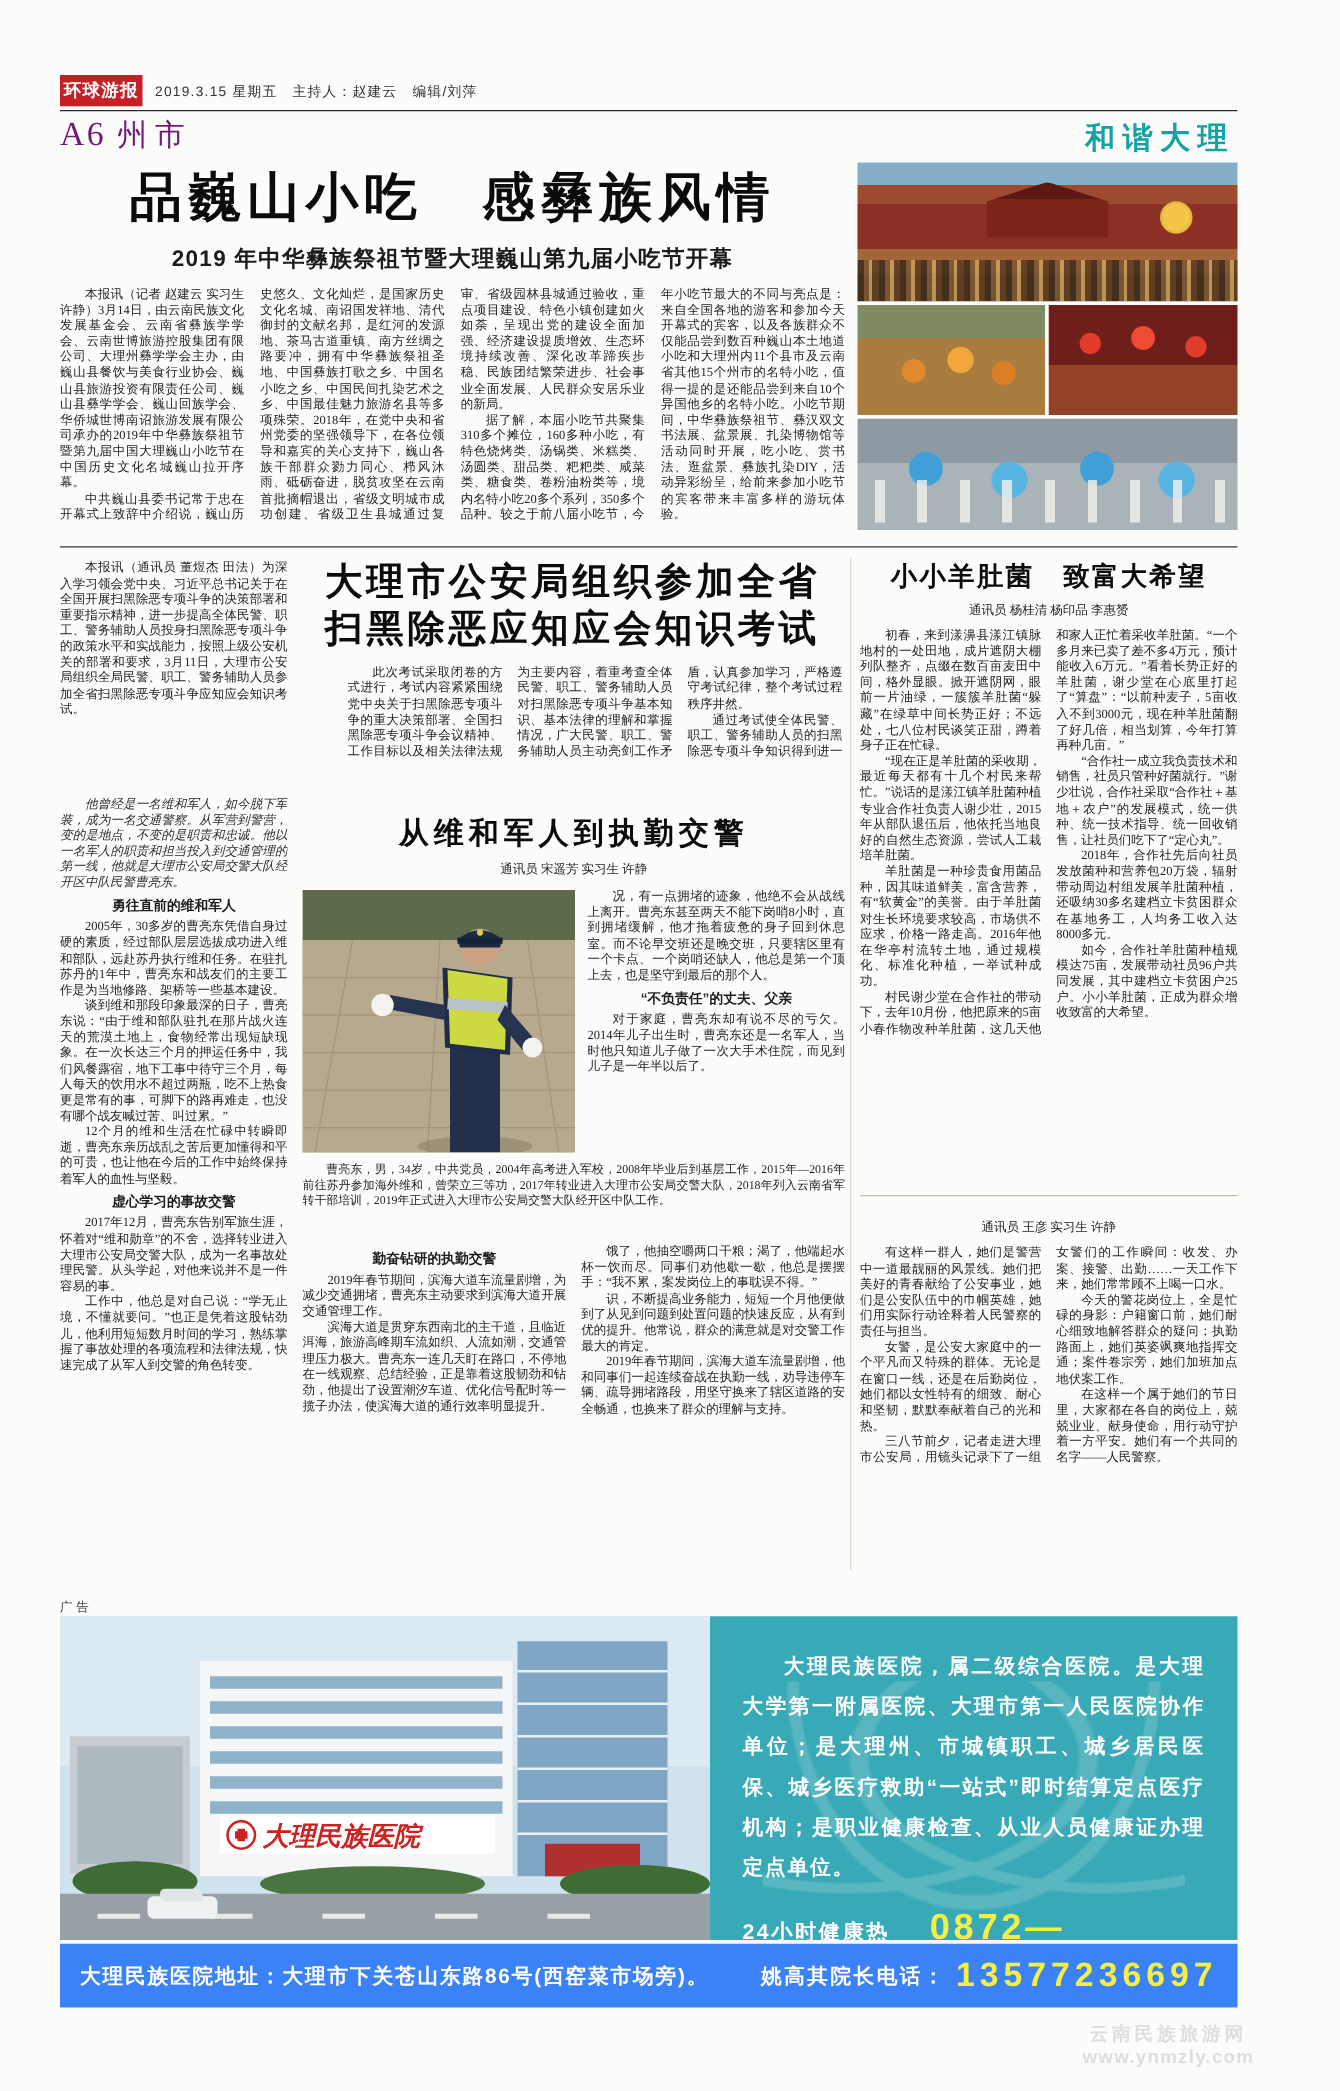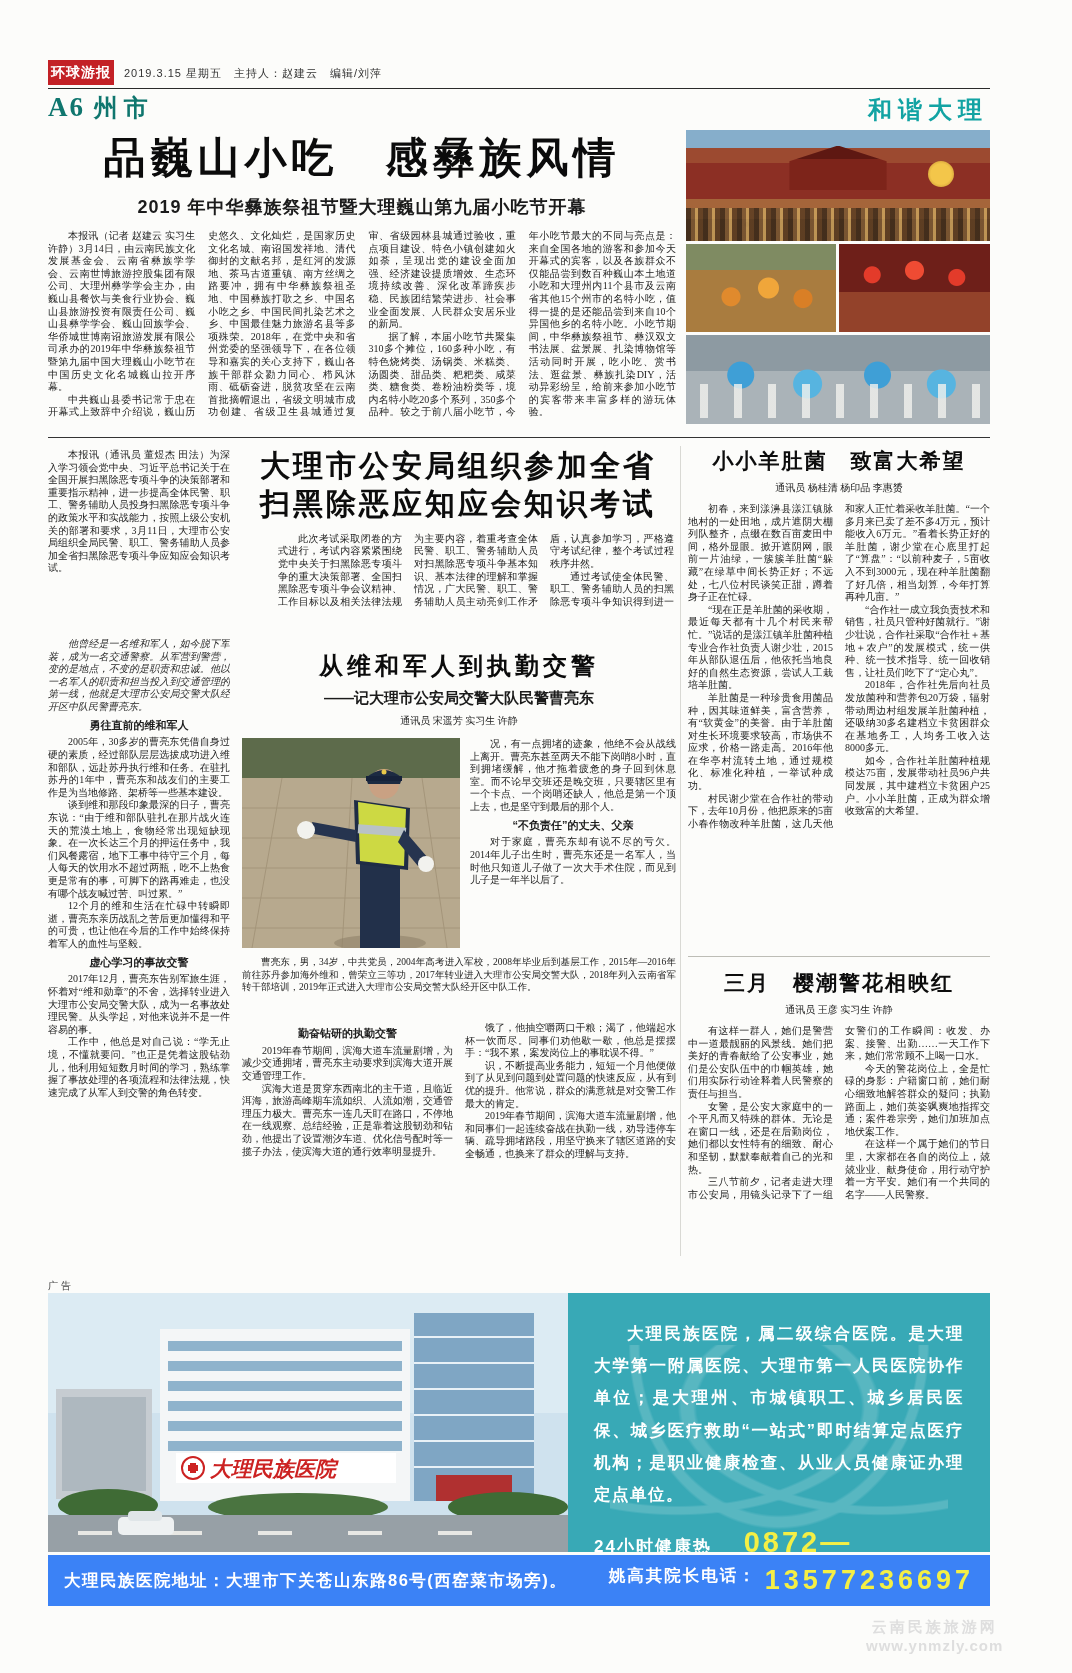--- a/index.html
+++ b/index.html
@@ -15,21 +15,21 @@
     position:absolute; left:48px; top:60px; width:66px; height:25px;
     background:#c32126; color:#fff; font-family:"Liberation Sans",sans-serif;
     font-weight:bold; font-size:14px; line-height:25px; text-align:center;
     letter-spacing:1px;
   }
   .dateline {
     position:absolute; left:124px; top:66px; font-size:11px; color:#333;
     font-family:"Liberation Sans",sans-serif; letter-spacing:1px;
   }
   .head-rule { position:absolute; left:48px; top:88px; width:942px; height:1px; background:#2a2a2a; }
-  .pageno { position:absolute; left:48px; top:92px; font-size:27px; color:#0f766e; letter-spacing:2px;font-weight:bold; }
+  .pageno { position:absolute; left:48px; top:92px; font-size:27px; color:#701a75; letter-spacing:2px; }
   .pageno .sec { font-size:24px; letter-spacing:6px; }
   .banner {
     position:absolute; right:84px; top:94px; color:#12a3a3;
     font-family:"Liberation Sans",sans-serif; font-weight:bold;
     font-size:24px; letter-spacing:6px;
   }
   
   .bodytxt { text-align:justify; font-size:10px; line-height:1.26; color:#1c1c1c; overflow:hidden; }
   .bodytxt p { text-indent:2em; }
   .colhead {
@@ -139,21 +139,21 @@
              font-size:16.5px; line-height:1.95; text-align:justify; letter-spacing:1.5px;
              text-indent:2em; }
   .hotline { position:relative; margin-top:16px; display:flex; align-items:baseline; gap:8px; }
   .hotline-label { font-family:"Liberation Sans",sans-serif; font-weight:bold; font-size:17px; letter-spacing:2px; }
   .hotline-num { color:#f4ef45; font-family:"Liberation Sans",sans-serif; font-weight:bold;
                  font-size:29px; letter-spacing:3px; }
   .ad-strip { position:absolute; left:48px; top:1555px; width:942px; height:51px; background:#3b82f6;
               display:flex; align-items:center; justify-content:space-between; padding:0 16px; }
   .ad-addr { color:#fff; font-family:"Liberation Sans",sans-serif; font-weight:bold;
              font-size:16.5px; letter-spacing:1.5px; }
-  .ad-director { display:flex; align-items:flex-start; gap:8px; }
+  .ad-director { display:flex; align-items:center; gap:8px; }
   .dir-label { color:#fff; font-family:"Liberation Sans",sans-serif; font-weight:bold; font-size:16.5px; letter-spacing:2px; }
   .dir-num { color:#f4ef45; font-family:"Liberation Sans",sans-serif; font-weight:bold;
              font-size:27px; letter-spacing:4px; }
   
   .wmark { position:absolute; left:866px; top:1618px; text-align:center; color:#dedede;
            font-family:"Liberation Sans",sans-serif; font-weight:bold; }
   .wm1 { font-size:15px; letter-spacing:3px; }
   .wm2 { font-size:15px; letter-spacing:1px; }
 </style>
 </head>
@@ -233,21 +233,20 @@
     <p>2005年，30多岁的曹亮东凭借自身过硬的素质，经过部队层层选拔成功进入维和部队，远赴苏丹执行维和任务。在驻扎苏丹的1年中，曹亮东和战友们的主要工作是为当地修路、架桥等一些基本建设。</p>
     <p>谈到维和那段印象最深的日子，曹亮东说：“由于维和部队驻扎在那片战火连天的荒漠土地上，食物经常出现短缺现象。在一次长达三个月的押运任务中，我们风餐露宿，地下工事中待守三个月，每人每天的饮用水不超过两瓶，吃不上热食更是常有的事，可脚下的路再难走，也没有哪个战友喊过苦、叫过累。”</p>
     <p>12个月的维和生活在忙碌中转瞬即逝，曹亮东亲历战乱之苦后更加懂得和平的可贵，也让他在今后的工作中始终保持着军人的血性与坚毅。</p>
     <p class="colhead">虚心学习的事故交警</p>
     <p>2017年12月，曹亮东告别军旅生涯，怀着对“维和勋章”的不舍，选择转业进入大理市公安局交警大队，成为一名事故处理民警。从头学起，对他来说并不是一件容易的事。</p>
     <p>工作中，他总是对自己说：“学无止境，不懂就要问。”也正是凭着这股钻劲儿，他利用短短数月时间的学习，熟练掌握了事故处理的各项流程和法律法规，快速完成了从军人到交警的角色转变。</p>
   </div>
 
   <div class="pol-mid">
     <div class="pol-h">从维和军人到执勤交警</div>
-    <div class="pol-sub">——记大理市公安局交警大队民警曹亮东</div>
     <div class="byline">通讯员 宋遥芳 实习生 许静</div>
     <div class="pol-row">
       <div class="pol-photo">
         <svg width="218" height="210" viewBox="0 0 218 210">
           <rect x="0" y="0" width="218" height="40" fill="#5d6b4b"></rect>
           <rect x="0" y="40" width="218" height="170" fill="#b7a98e"></rect>
           <g stroke="#a4957a" stroke-width="1">
             <line x1="0" y1="70" x2="218" y2="70"></line>
               <line x1="0" y1="100" x2="218" y2="100"></line>
             <line x1="0" y1="130" x2="218" y2="130"></line>
@@ -288,21 +287,20 @@
       <p class="colhead">勤奋钻研的执勤交警</p>
       <p>2019年春节期间，滨海大道车流量剧增，为减少交通拥堵，曹亮东主动要求到滨海大道开展交通管理工作。</p>
       <p>滨海大道是贯穿东西南北的主干道，且临近洱海，旅游高峰期车流如织、人流如潮，交通管理压力极大。曹亮东一连几天盯在路口，不停地在一线观察、总结经验，正是靠着这股韧劲和钻劲，他提出了设置潮汐车道、优化信号配时等一揽子办法，使滨海大道的通行效率明显提升。</p>
       <p>饿了，他抽空嚼两口干粮；渴了，他端起水杯一饮而尽。同事们劝他歇一歇，他总是摆摆手：“我不累，案发岗位上的事耽误不得。”</p>
       <p>识，不断提高业务能力，短短一个月他便做到了从见到问题到处置问题的快速反应，从有到优的提升。他常说，群众的满意就是对交警工作最大的肯定。</p>
       <p>2019年春节期间，滨海大道车流量剧增，他和同事们一起连续奋战在执勤一线，劝导违停车辆、疏导拥堵路段，用坚守换来了辖区道路的安全畅通，也换来了群众的理解与支持。</p>
     </div>
   </div>
 
   <div class="sakura">
-    <div class="sm-h">三月　樱潮警花相映红</div>
     <div class="byline">通讯员 王彦 实习生 许静</div>
     <div class="sak-body bodytxt">
       <p>有这样一群人，她们是警营中一道最靓丽的风景线。她们把美好的青春献给了公安事业，她们是公安队伍中的巾帼英雄，她们用实际行动诠释着人民警察的责任与担当。</p>
       <p>女警，是公安大家庭中的一个平凡而又特殊的群体。无论是在窗口一线，还是在后勤岗位，她们都以女性特有的细致、耐心和坚韧，默默奉献着自己的光和热。</p>
       <p>三八节前夕，记者走进大理市公安局，用镜头记录下了一组女警们的工作瞬间：收发、办案、接警、出勤……一天工作下来，她们常常顾不上喝一口水。</p>
       <p>今天的警花岗位上，全是忙碌的身影：户籍窗口前，她们耐心细致地解答群众的疑问；执勤路面上，她们英姿飒爽地指挥交通；案件卷宗旁，她们加班加点地伏案工作。</p>
       <p>在这样一个属于她们的节日里，大家都在各自的岗位上，兢兢业业、献身使命，用行动守护着一方平安。她们有一个共同的名字——人民警察。</p>
     </div>
   </div>
 

